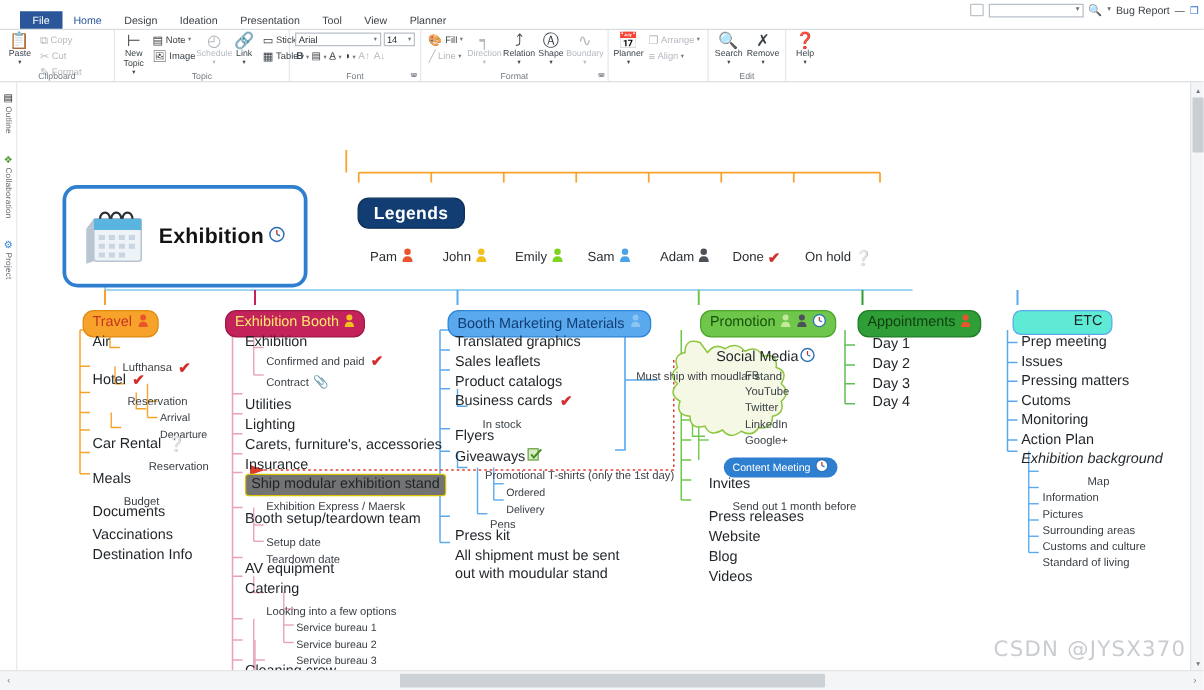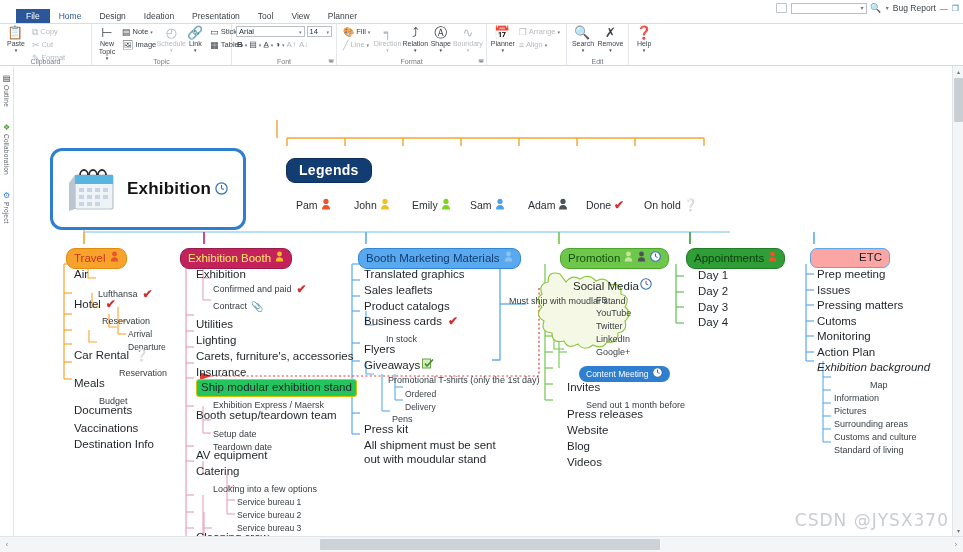--- a/index.html
+++ b/index.html
@@ -156,28 +156,28 @@
   
   .bhead{
     border-radius:9px; padding:2px 7px 3px 7px; font-size:11.5px;
     display:flex; align-items:center; gap:4px; line-height:13px;
   }
   .bh-travel{ background:#f7a32b; border:1.5px solid #e08c12; color:#c7341f; }
   .bh-booth { background:#c3235a; border:1.5px solid #9d1948; color:#ffe96b; }
   .bh-mkt   { background:#5aa9ef; border:1.5px solid #2f86d6; color:#123d72; }
   .bh-promo { background:#6ec64b; border:1.5px solid #4da62c; color:#14520a; }
   .bh-appt  { background:#2f9e36; border:1.5px solid #227c28; color:#0e3d12; }
-  .bh-etc   { background:#fca5a5; border:1.5px solid #5aa9ef; color:#1a1f24; border-radius:7px;padding-left:48px;}
+  .bh-etc   { background:#5eead4; border:1.5px solid #5aa9ef; color:#1a1f24; border-radius:7px;padding-left:48px;}
 
   
   .lvl1{ font-size:11.5px; color:#1f2429; line-height:15px;}
   .lvl2{ font-size:9px;  color:#3a4046; line-height:13px;}
   .lvl3{ font-size:8.5px; color:#3a4046; line-height:12px;}
 
-  .hl-yellow{ background:#22c55e; border:1px solid #d9c200; border-radius:3px; padding:0px 4px 1px 4px;}
+  .hl-yellow{ background:#737373; border:1px solid #d9c200; border-radius:3px; padding:0px 4px 1px 4px;}
   .cmeet{
     background:#2f7fd1; color:#ffffff; border-radius:8px; padding:1px 7px 2px 7px;
     font-size:8.5px; display:inline-flex; align-items:center; gap:4px;
   }
   .callout{
     font-size:9px; color:#3a4046; text-align:center; line-height:12px;
   }
   .watermark{
     position:absolute; right:14px; bottom:22px; font-size:17px; color:#c9ccd0;
     letter-spacing:1px; font-family:"DejaVu Sans", sans-serif;

